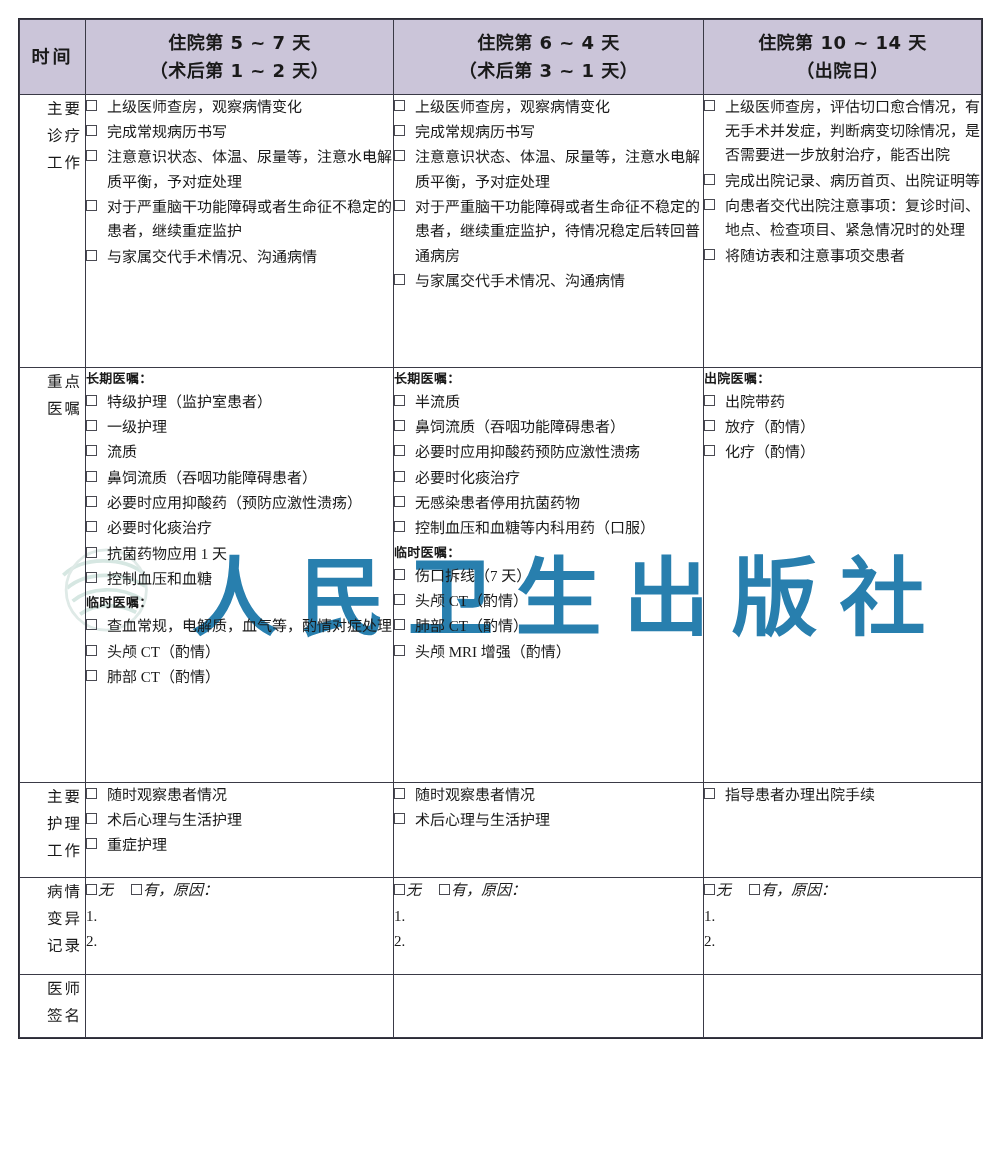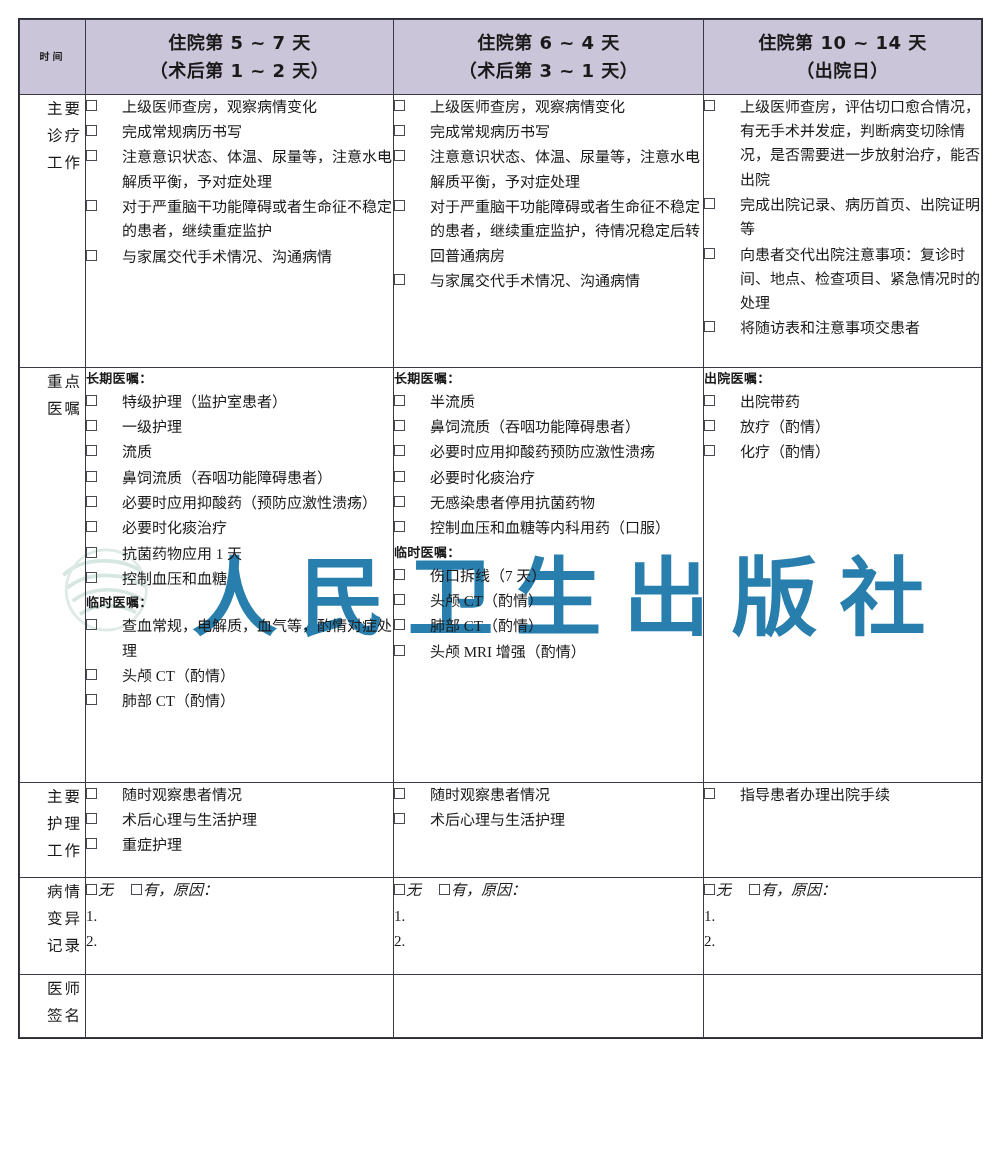--- a/index.html
+++ b/index.html
@@ -82,21 +82,21 @@
     text-align: center;
     vertical-align: middle;
     font-family: "DejaVu Sans", "Liberation Sans", sans-serif;
     font-size: 18px;
     font-weight: 700;
     line-height: 1.55;
     padding: 9px 4px;
     letter-spacing: .5px;
   }
   tr.head td.rowlab {
-    font-size: 10px;
+    font-size: 18px;
     letter-spacing: 3px;
   }
 
   
   td.rowlab {
     text-align: center;
     vertical-align: middle;
     font-size: 15.5px;
     line-height: 1.75;
     letter-spacing: 2px;
@@ -120,21 +120,21 @@
     letter-spacing: .3px;
   }
 
   ul.chklist {
     list-style: none;
     margin: 0;
     padding: 0;
   }
   ul.chklist li {
     position: relative;
-    padding-left: 36px;
+    padding-left: 21px;
     margin: 0 0 1px 0;
     text-indent: 0;
   }
   ul.chklist li .box {
     position: absolute;
     left: 0;
     top: 5px;
     width: 11px;
     height: 11px;
     border: 1.3px solid #4a4a52;

